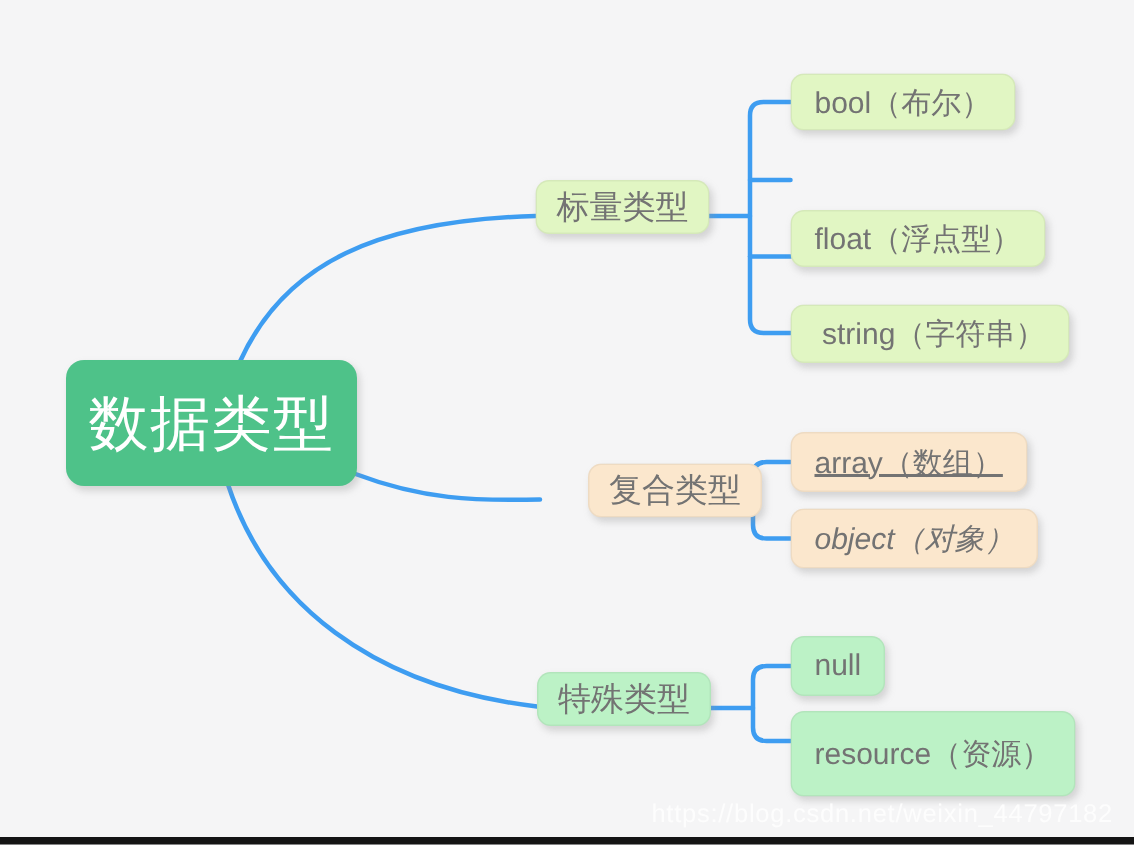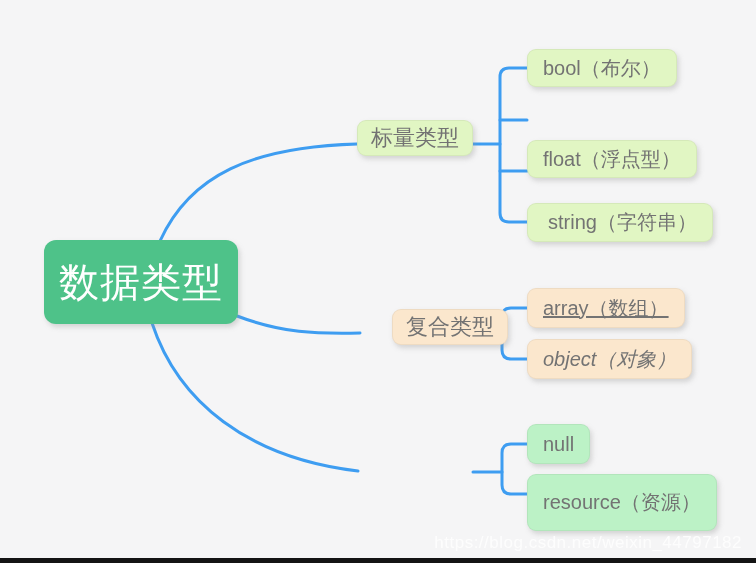--- a/index.html
+++ b/index.html
@@ -109,20 +109,21 @@
     <path d="M 527 308 H 511 Q 502 308 502 317 V 350 Q 502 359 511 359 H 527"></path>
 
     <path d="M 473 472 H 502"></path>
     <path d="M 527 444 H 511 Q 502 444 502 453 V 485 Q 502 494 511 494 H 527"></path>
   </svg>
 
   <div class="node node-root">数据类型</div>
 
   <div class="node node-branch branch-scalar">标量类型</div>
   <div class="node node-branch branch-composite">复合类型</div>
+  <div class="node node-branch branch-special">特殊类型</div>
 
   <div class="node node-leaf leaf-green leaf-bool">bool（布尔）</div>
   <div class="node node-leaf leaf-green leaf-float">float（浮点型）</div>
   <div class="node node-leaf leaf-green leaf-string">string（字符串）</div>
 
   <div class="node node-leaf leaf-peach leaf-array">array（数组）</div>
   <div class="node node-leaf leaf-peach leaf-object">object（对象）</div>
 
   <div class="node node-leaf leaf-mint leaf-null">null</div>
   <div class="node node-leaf leaf-mint leaf-resource">resource（资源）</div>

